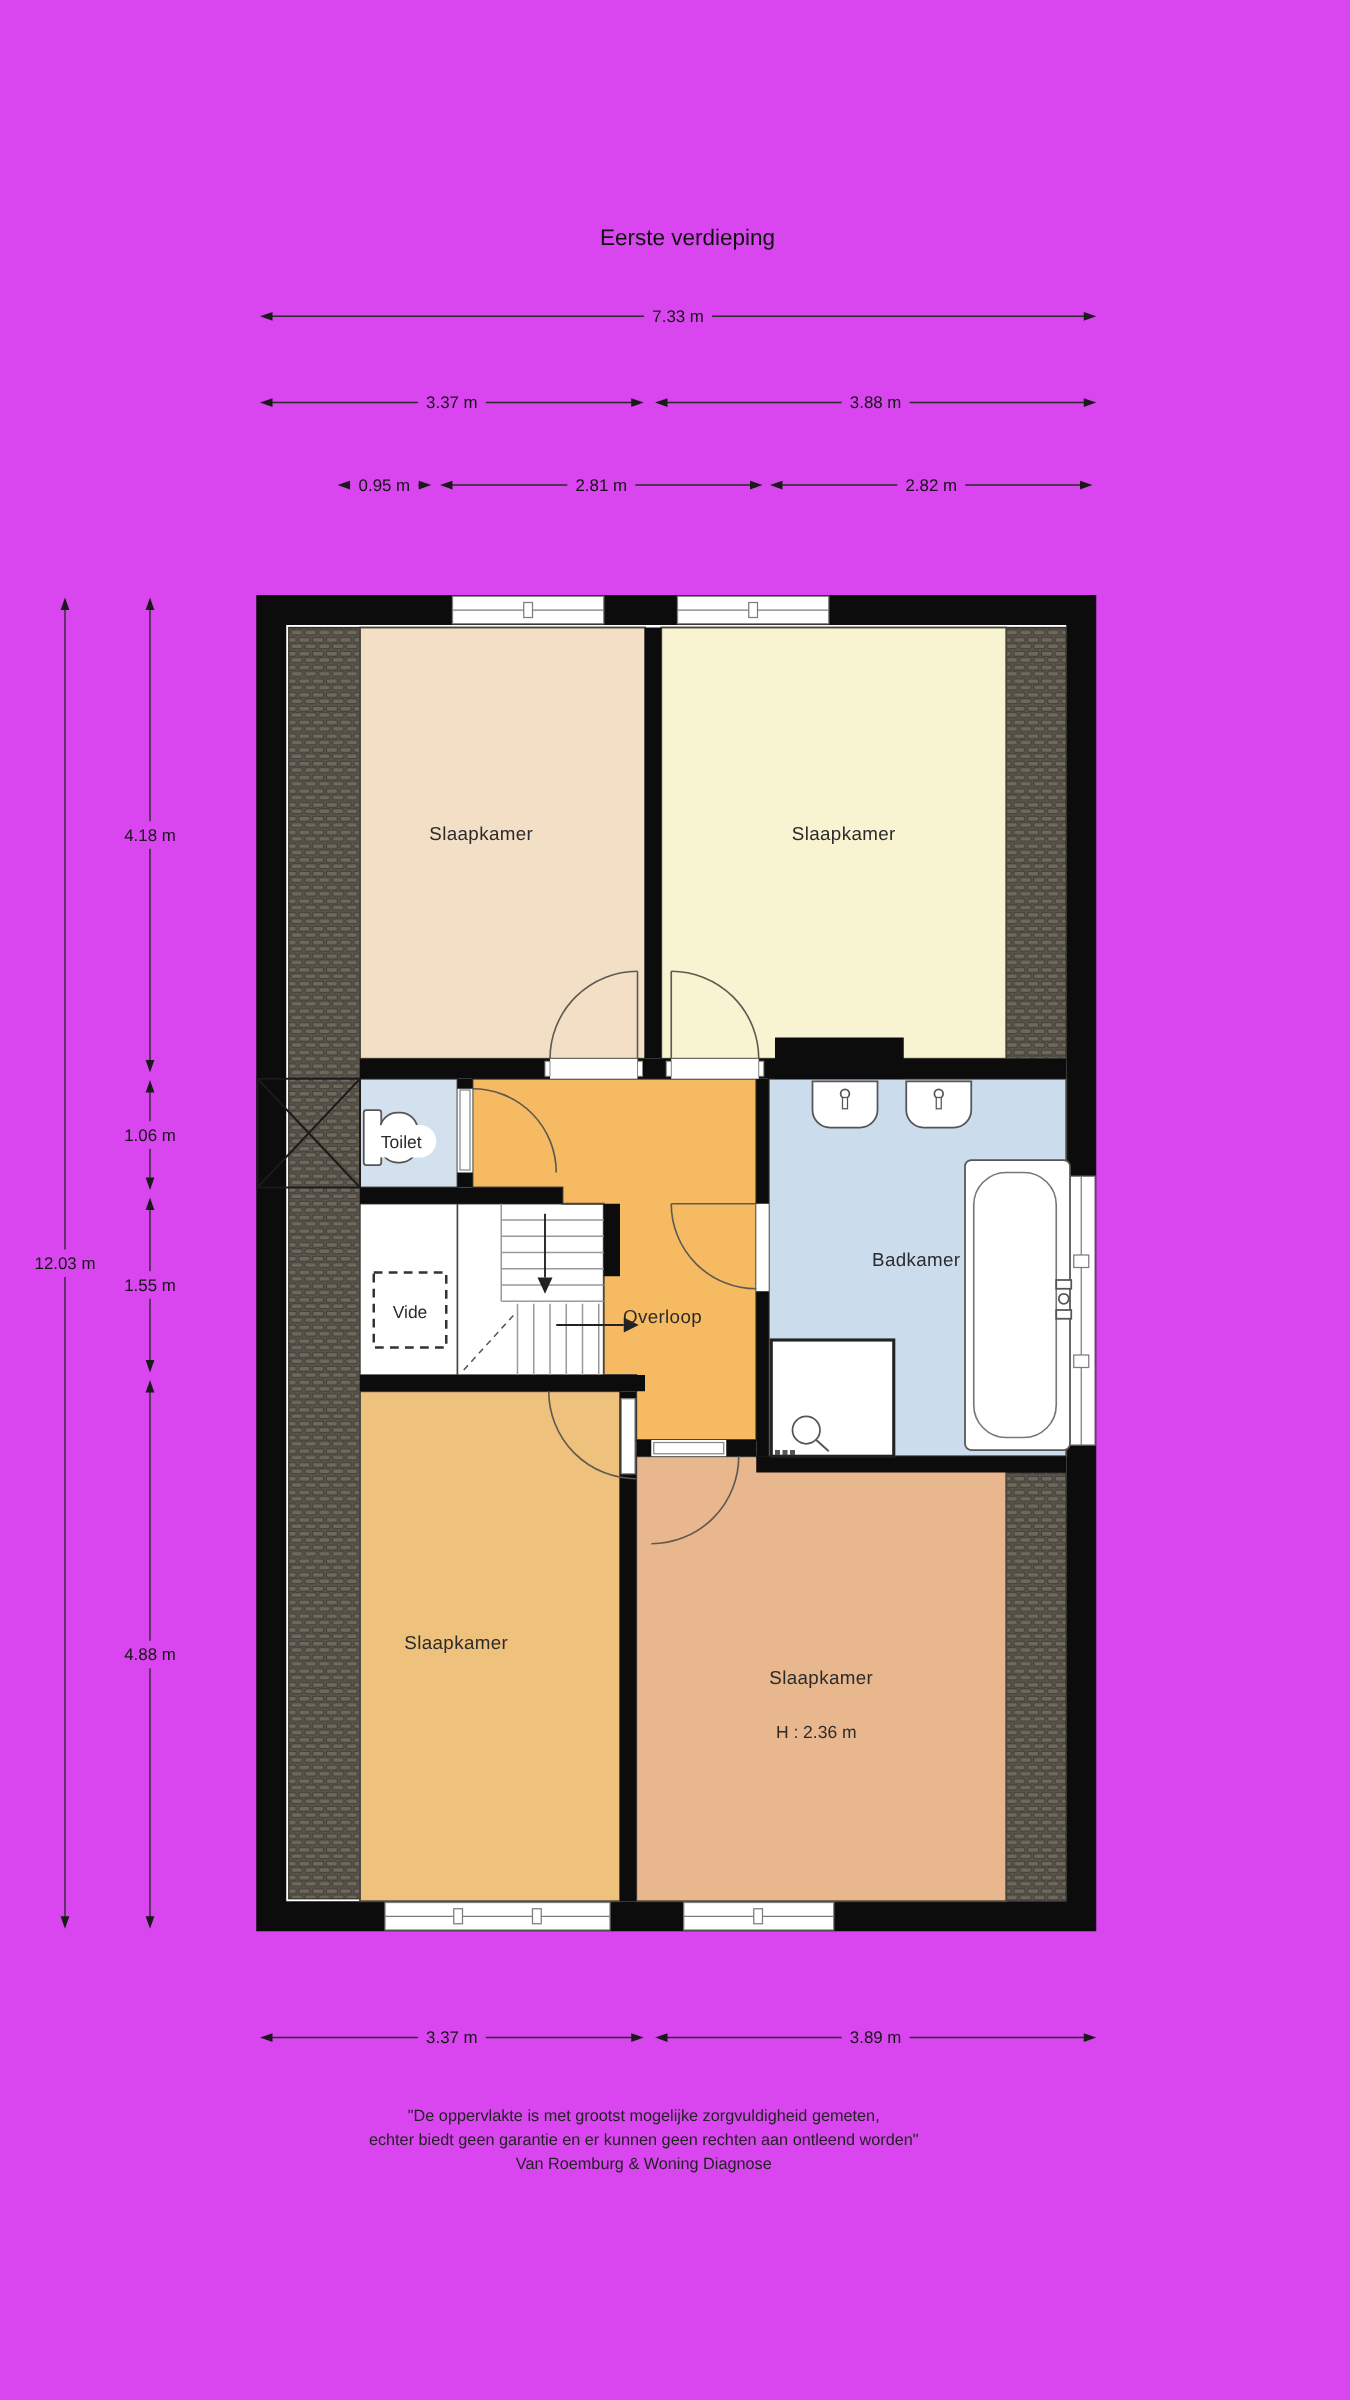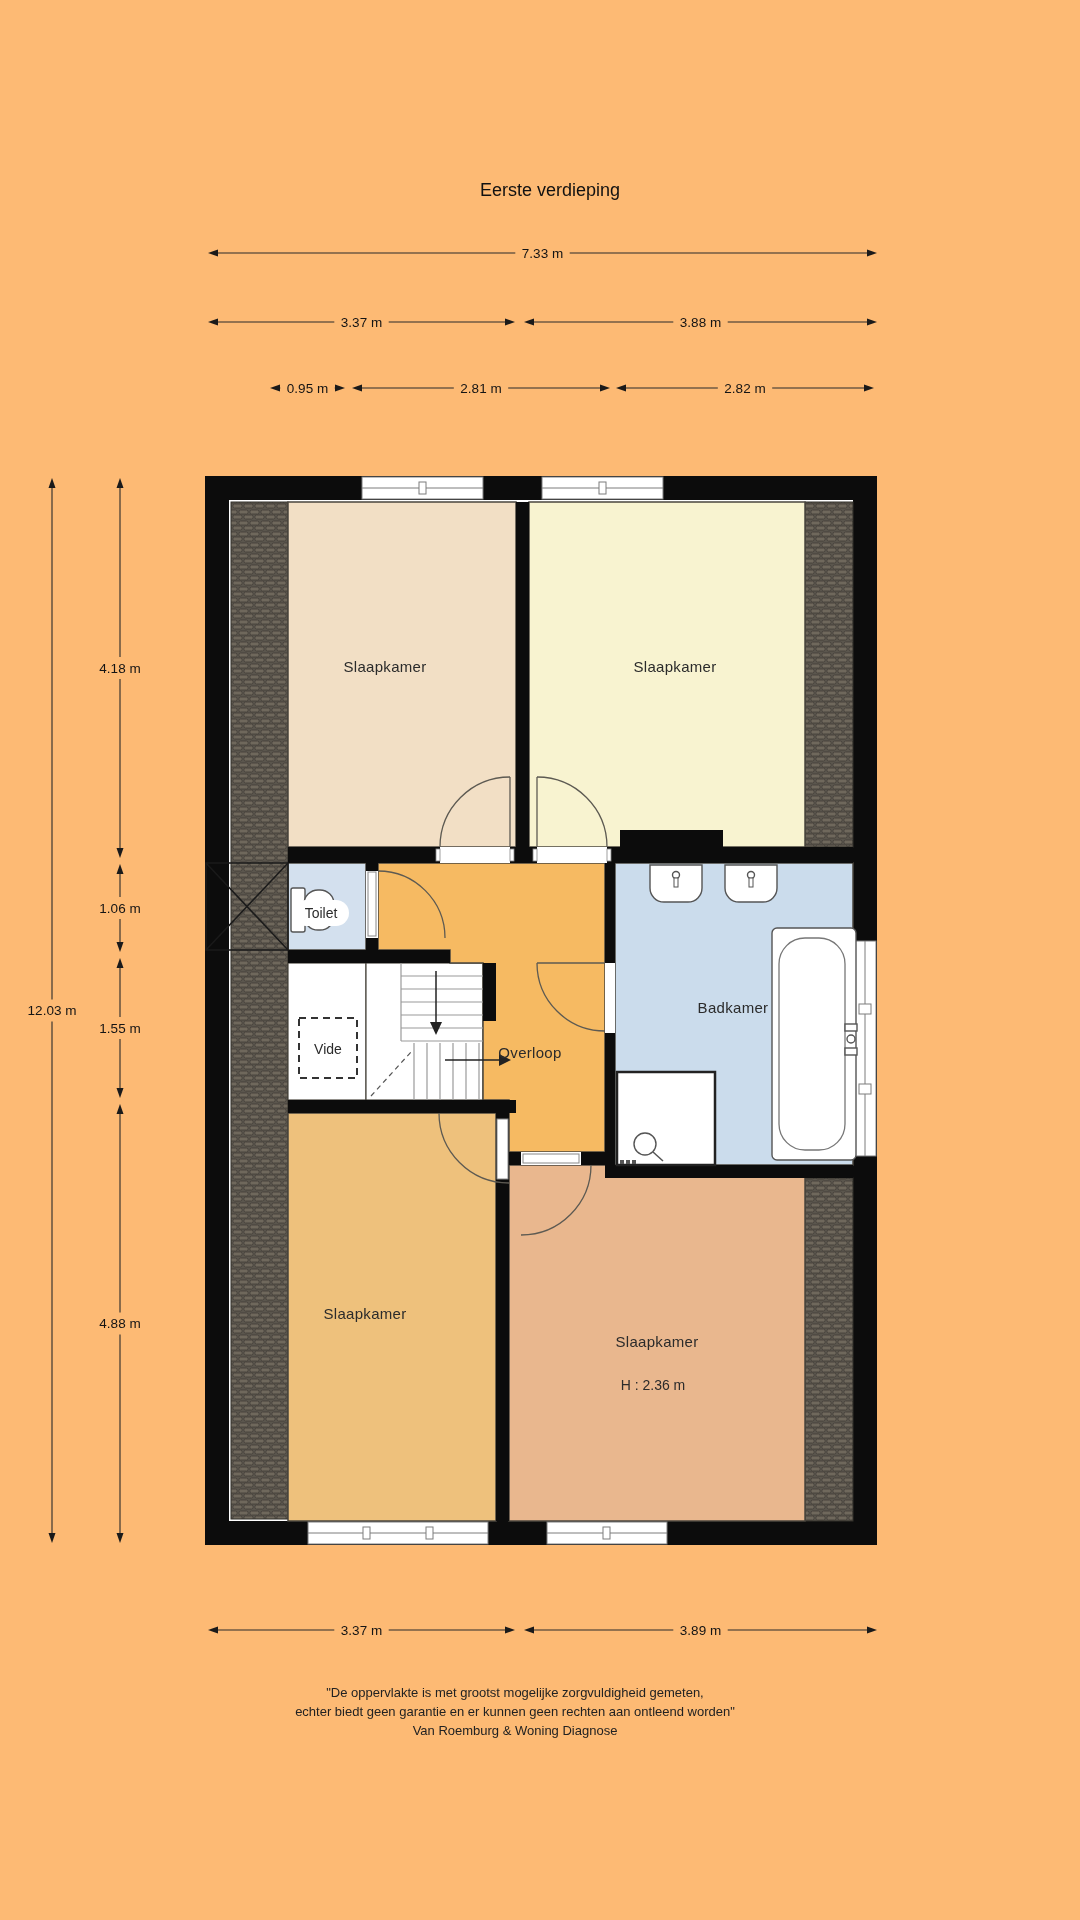--- a/index.html
+++ b/index.html
@@ -1,16 +1,16 @@
 <!DOCTYPE html>
 <html><head>
 <meta charset="utf-8">
 <style>
   html,body{margin:0;padding:0;background:#ffffff;}
-  .page{position:relative;width:1080px;height:1920px;background:#fdba74;overflow:hidden;
+  .page{position:relative;width:1080px;height:1920px;background:#d946ef;overflow:hidden;
         font-family:"Liberation Sans", sans-serif;}
   svg{position:absolute;left:0;top:0;}
   text{font-family:"Liberation Sans", sans-serif;fill:#1c1c1c;}
   .title-text{font-size:18px;fill:#111;}
   .room-label{font-size:15px;letter-spacing:.3px;fill:#2b2b2b;}
   .room-label-sm{font-size:14px;fill:#2b2b2b;}
   .dim-label{font-size:13.5px;fill:#141414;}
   .disclaimer{font-size:13px;fill:#222;}
   .wall{fill:#0c0c0c;}
   .tread{stroke:#9a9a9a;stroke-width:1.2;}

